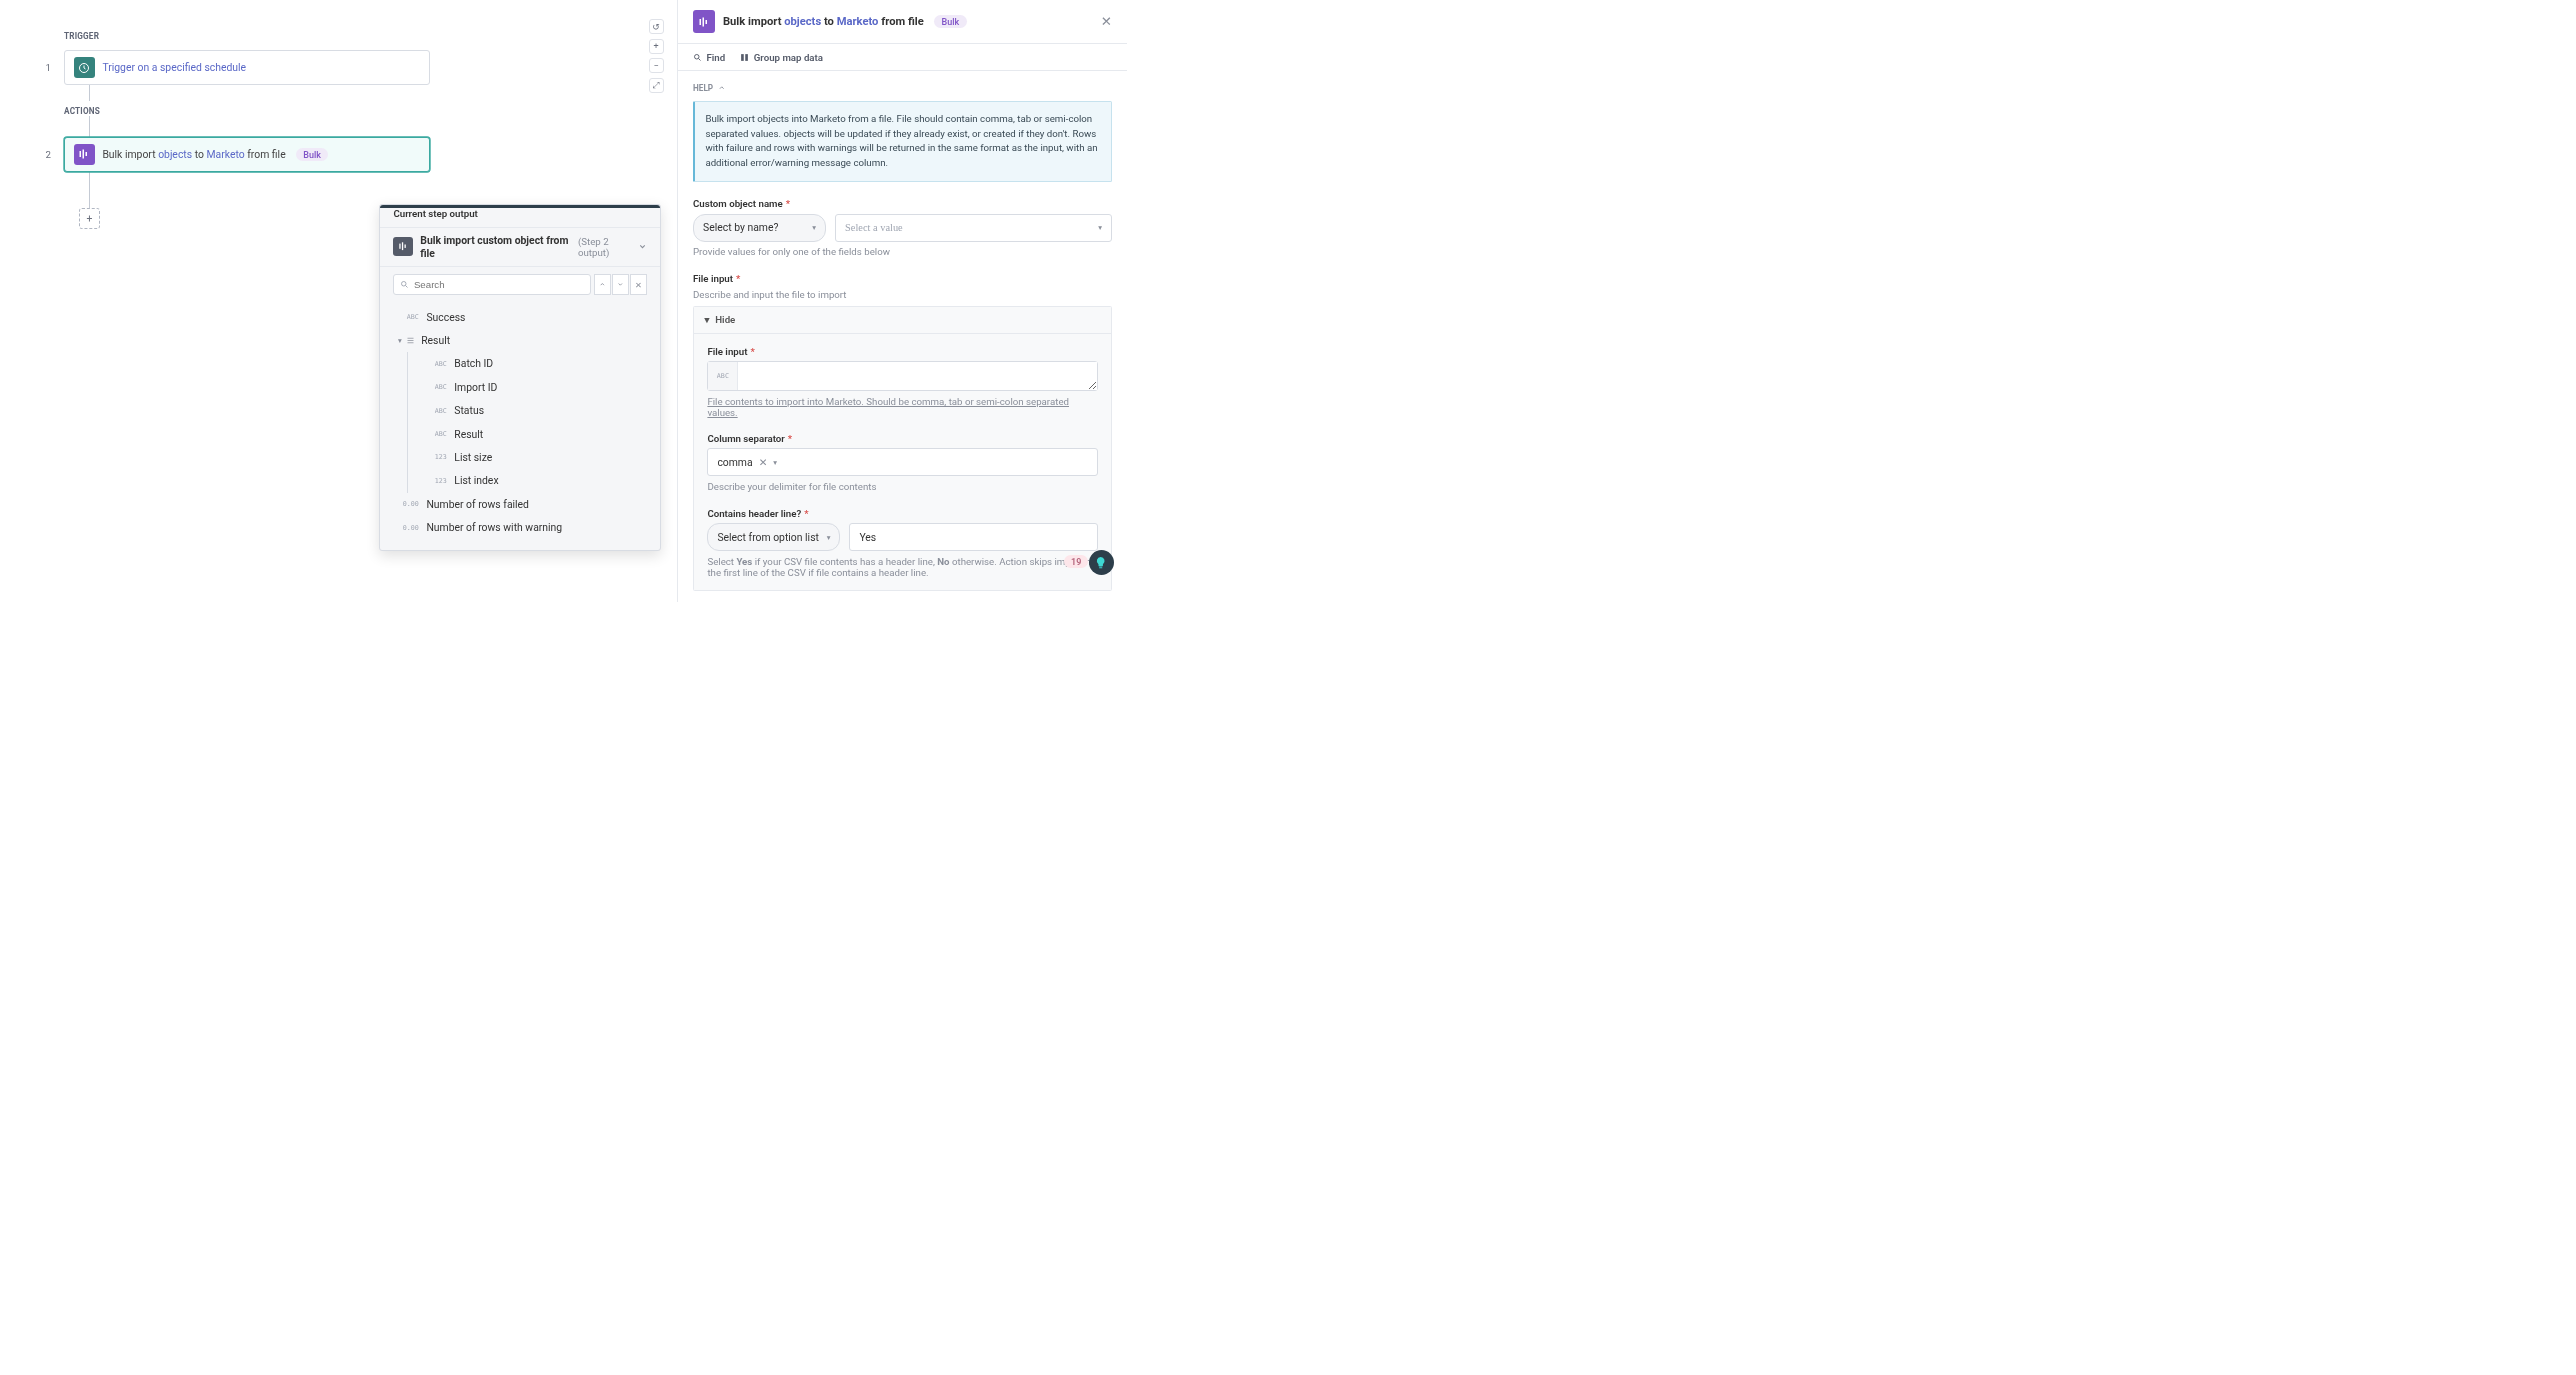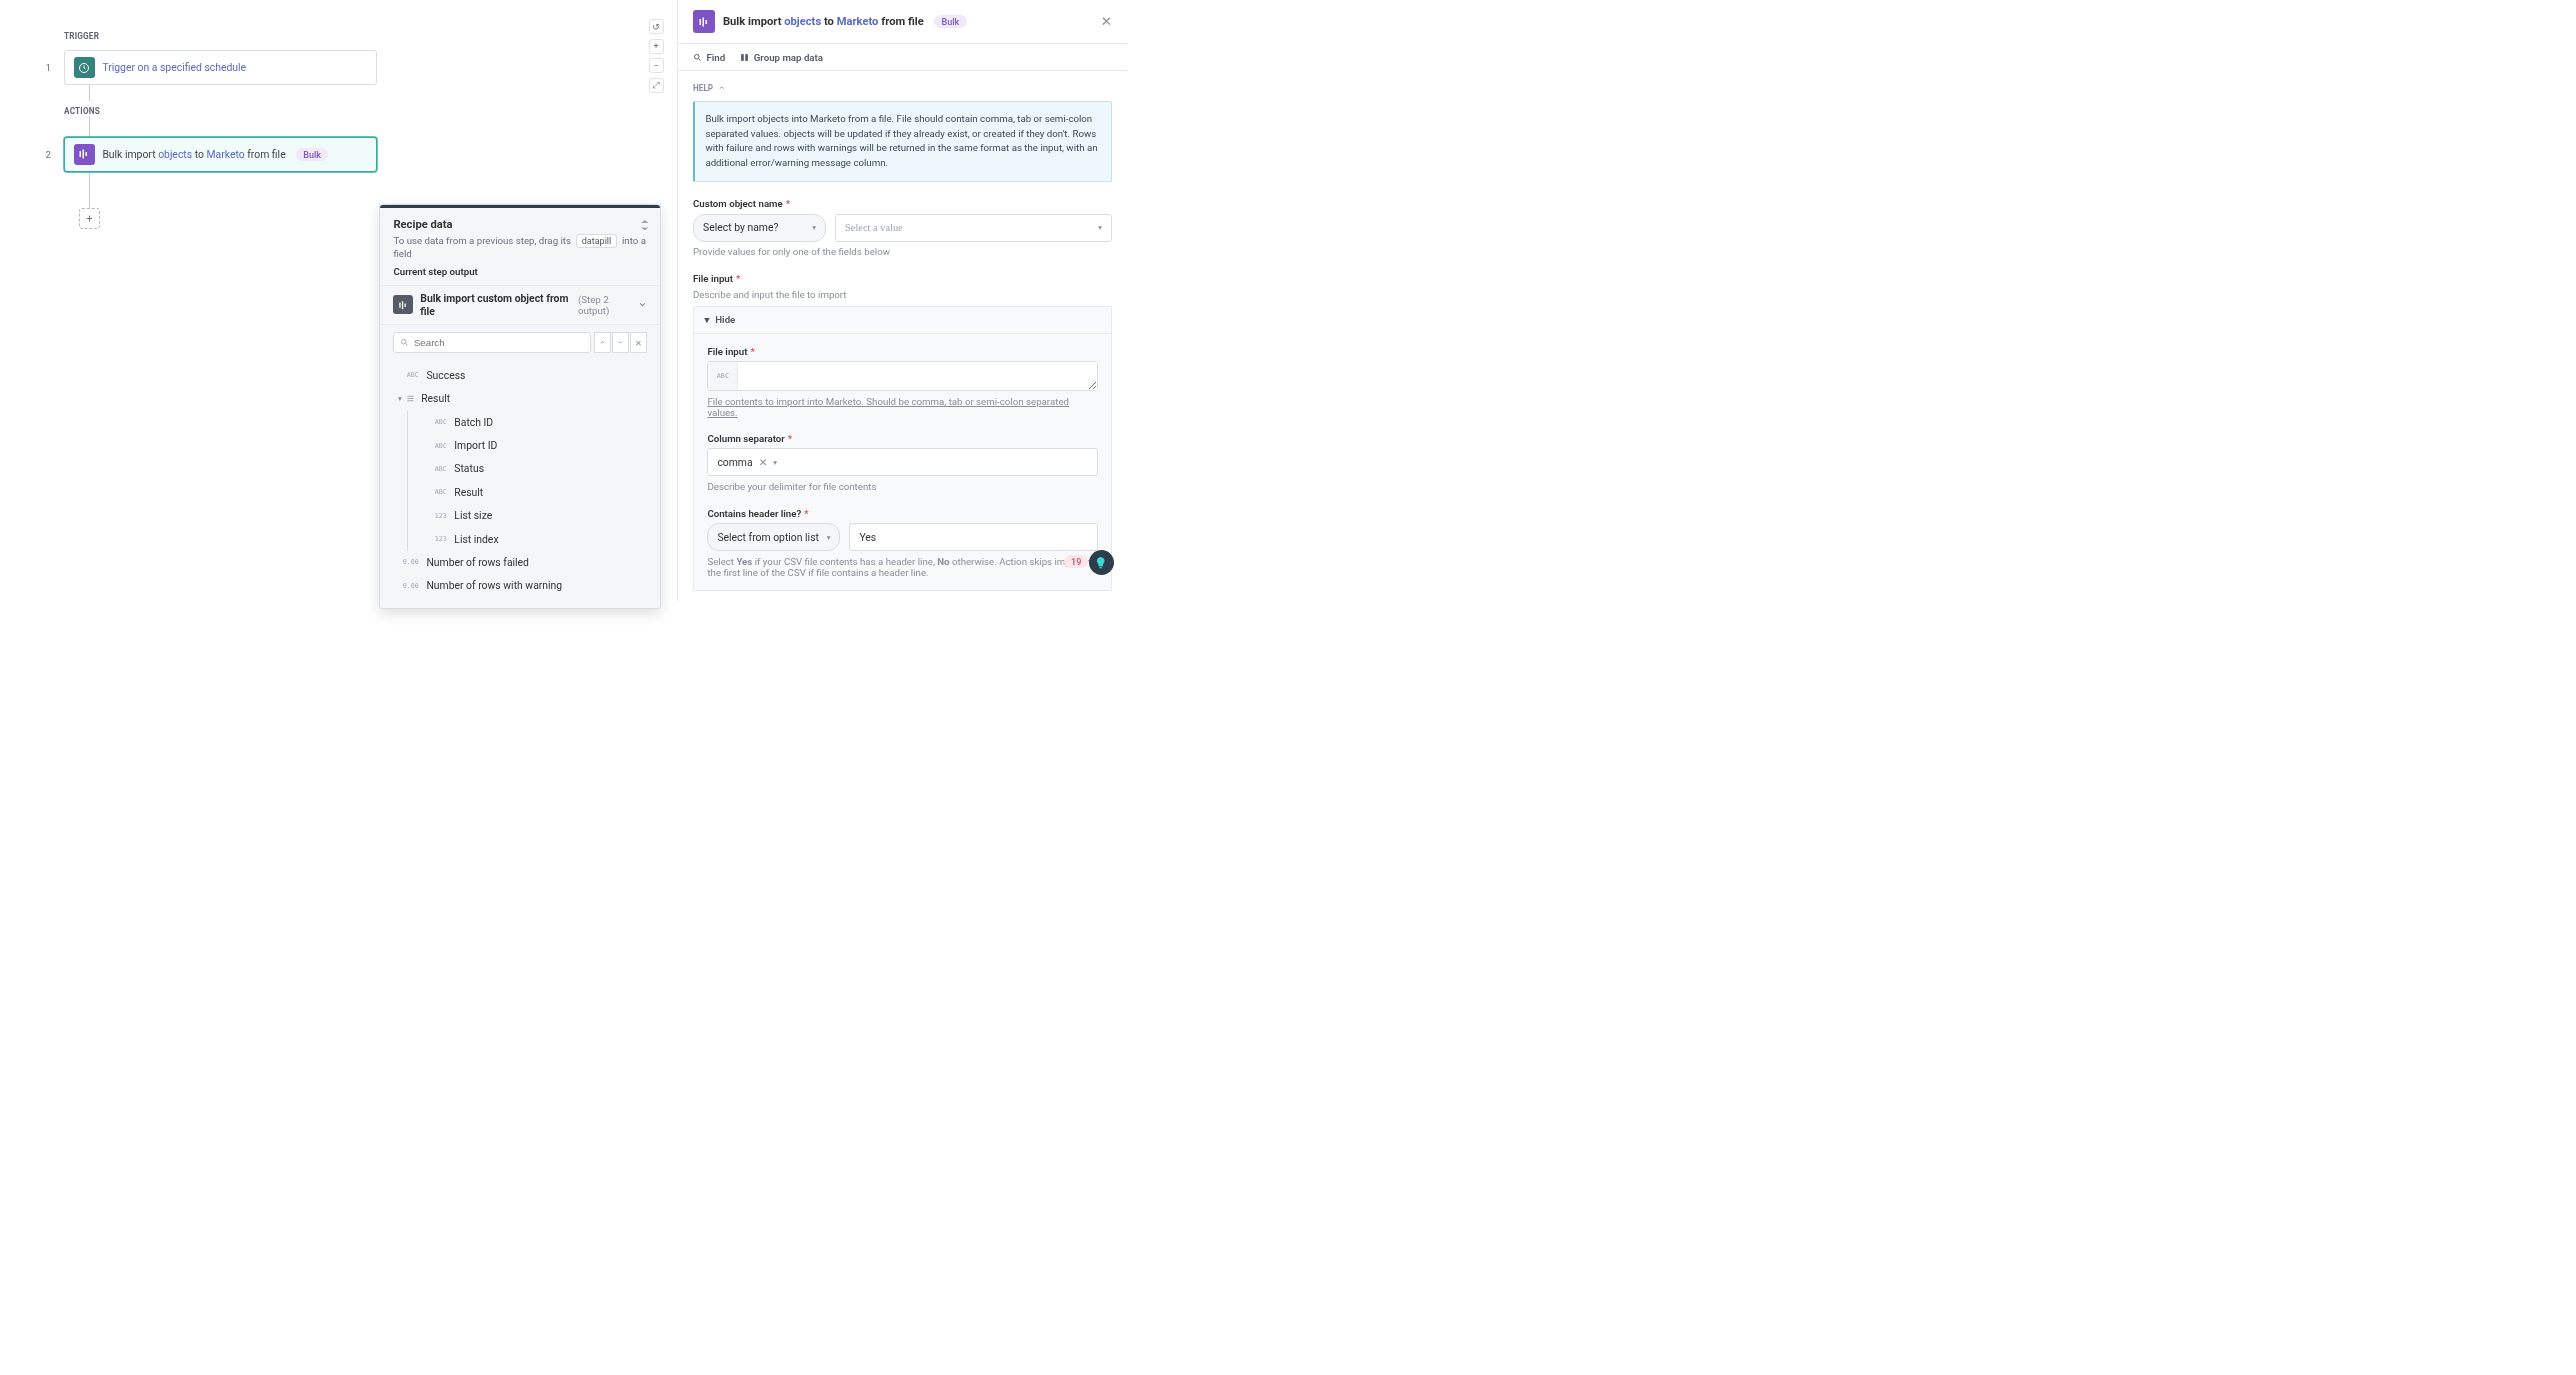--- a/index.html
+++ b/index.html
@@ -39,21 +39,21 @@
   margin-left: 37px;
   margin-right: 4.5px;
 }
 .step-card {
   display: flex;
   align-items: center;
   background: #fff;
   border: 0.7px solid #d8dce3;
   border-radius: 3px;
   padding: 6px 9px;
-  width: 313px;
+  width: 366px;
   min-height: 31px;
 }
 .step-card.selected {
   border: 0.7px solid #3aa9a0;
   box-shadow: 0 0 0 0.7px #3aa9a0;
   background: #f1fbfa;
 }
 .step-icon {
   width: 21px; height: 21px;
   border-radius: 3px;
@@ -366,34 +366,20 @@
   <div class="canvas-controls">
     <div class="cc-btn">↺</div>
     <div class="cc-btn">+</div>
     <div class="cc-btn">−</div>
     <div class="cc-btn">⤢</div>
   </div>
 </div>
 
 <div class="recipe-panel">
   <div class="recipe-panel-top"></div>
-  <div class="recipe-header">
-    <div class="recipe-title">Recipe data</div>
-    <div class="recipe-sub">
-      <span>To use data from a previous step, drag its</span>
-      <span class="datapill-tag">datapill</span>
-      <span>into a field</span>
-    </div>
-    <div class="drag-handle">
-      <svg width="7.5" height="10.4" viewBox="0 0 10 14" fill="currentColor">
-          <polygon points="5,0 0,4 10,4"></polygon>
-          <polygon points="5,14 0,10 10,10"></polygon>
-        </svg>
-    </div>
-  </div>
 
   <div class="recipe-section">Current step output</div>
 
   <div class="output-header">
     <div class="output-icon">
       <svg width="10.4" height="10.4" viewBox="0 0 24 24" fill="currentColor">
           <rect x="3" y="6" width="3" height="12"></rect>
           <rect x="9" y="3" width="3" height="18"></rect>
           <rect x="15" y="8" width="3" height="8"></rect>
         </svg>

